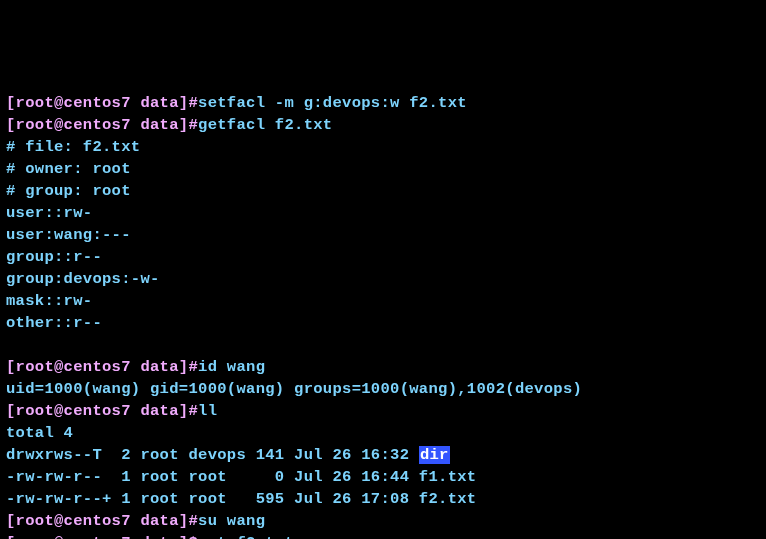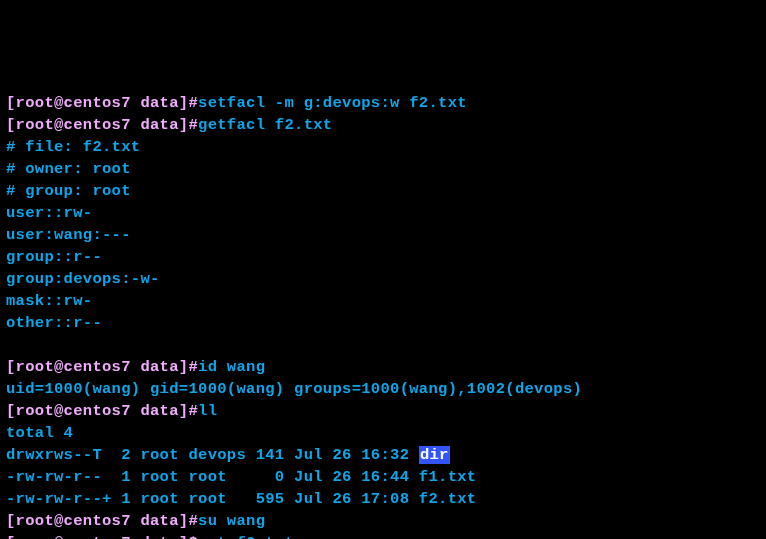--- a/index.html
+++ b/index.html
@@ -8,21 +8,21 @@
     font-family: "Consolas", "Courier New", monospace;
     font-size: 15.5px;
     line-height: 1.42;
     color: #ffffff;
     padding: 4px 6px;
     white-space: pre;
     letter-spacing: 0.3px;
     font-weight: bold;
   }
   .cyan { color: #f0abfc; }
-  .white { color: #0ea5e9; }
+  .white { color: #7dd3fc; }
   .dir-hl { background: #3355ff; color: #ffffff; padding: 0 1px; margin-top: 20px; }
   .line { display: block; }
 </style>
 </head>
 <body>
 
 
 
 <div id="terminal"><span class="line"><span class="cyan">[root@centos7 data]#</span><span class="white">setfacl -m g:devops:w f2.txt</span></span><span class="line"><span class="cyan">[root@centos7 data]#</span><span class="white">getfacl f2.txt</span></span><span class="line"><span class="white"># file: f2.txt</span></span><span class="line"><span class="white"># owner: root</span></span><span class="line"><span class="white"># group: root</span></span><span class="line"><span class="white">user::rw-</span></span><span class="line"><span class="white">user:wang:---</span></span><span class="line"><span class="white">group::r--</span></span><span class="line"><span class="white">group:devops:-w-</span></span><span class="line"><span class="white">mask::rw-</span></span><span class="line"><span class="white">other::r--</span></span><span class="line"><span class="white"> </span></span><span class="line"><span class="cyan">[root@centos7 data]#</span><span class="white">id wang</span></span><span class="line"><span class="white">uid=1000(wang) gid=1000(wang) groups=1000(wang),1002(devops)</span></span><span class="line"><span class="cyan">[root@centos7 data]#</span><span class="white">ll</span></span><span class="line"><span class="white">total 4</span></span><span class="line"><span class="white">drwxrws--T  2 root devops 141 Jul 26 16:32 </span><span class="dir-hl">dir</span></span><span class="line"><span class="white">-rw-rw-r--  1 root root     0 Jul 26 16:44 f1.txt</span></span><span class="line"><span class="white">-rw-rw-r--+ 1 root root   595 Jul 26 17:08 f2.txt</span></span><span class="line"><span class="cyan">[root@centos7 data]#</span><span class="white">su wang</span></span><span class="line"><span class="cyan">[wang@centos7 data]$</span><span class="white">cat f2.txt</span></span></div>
 

